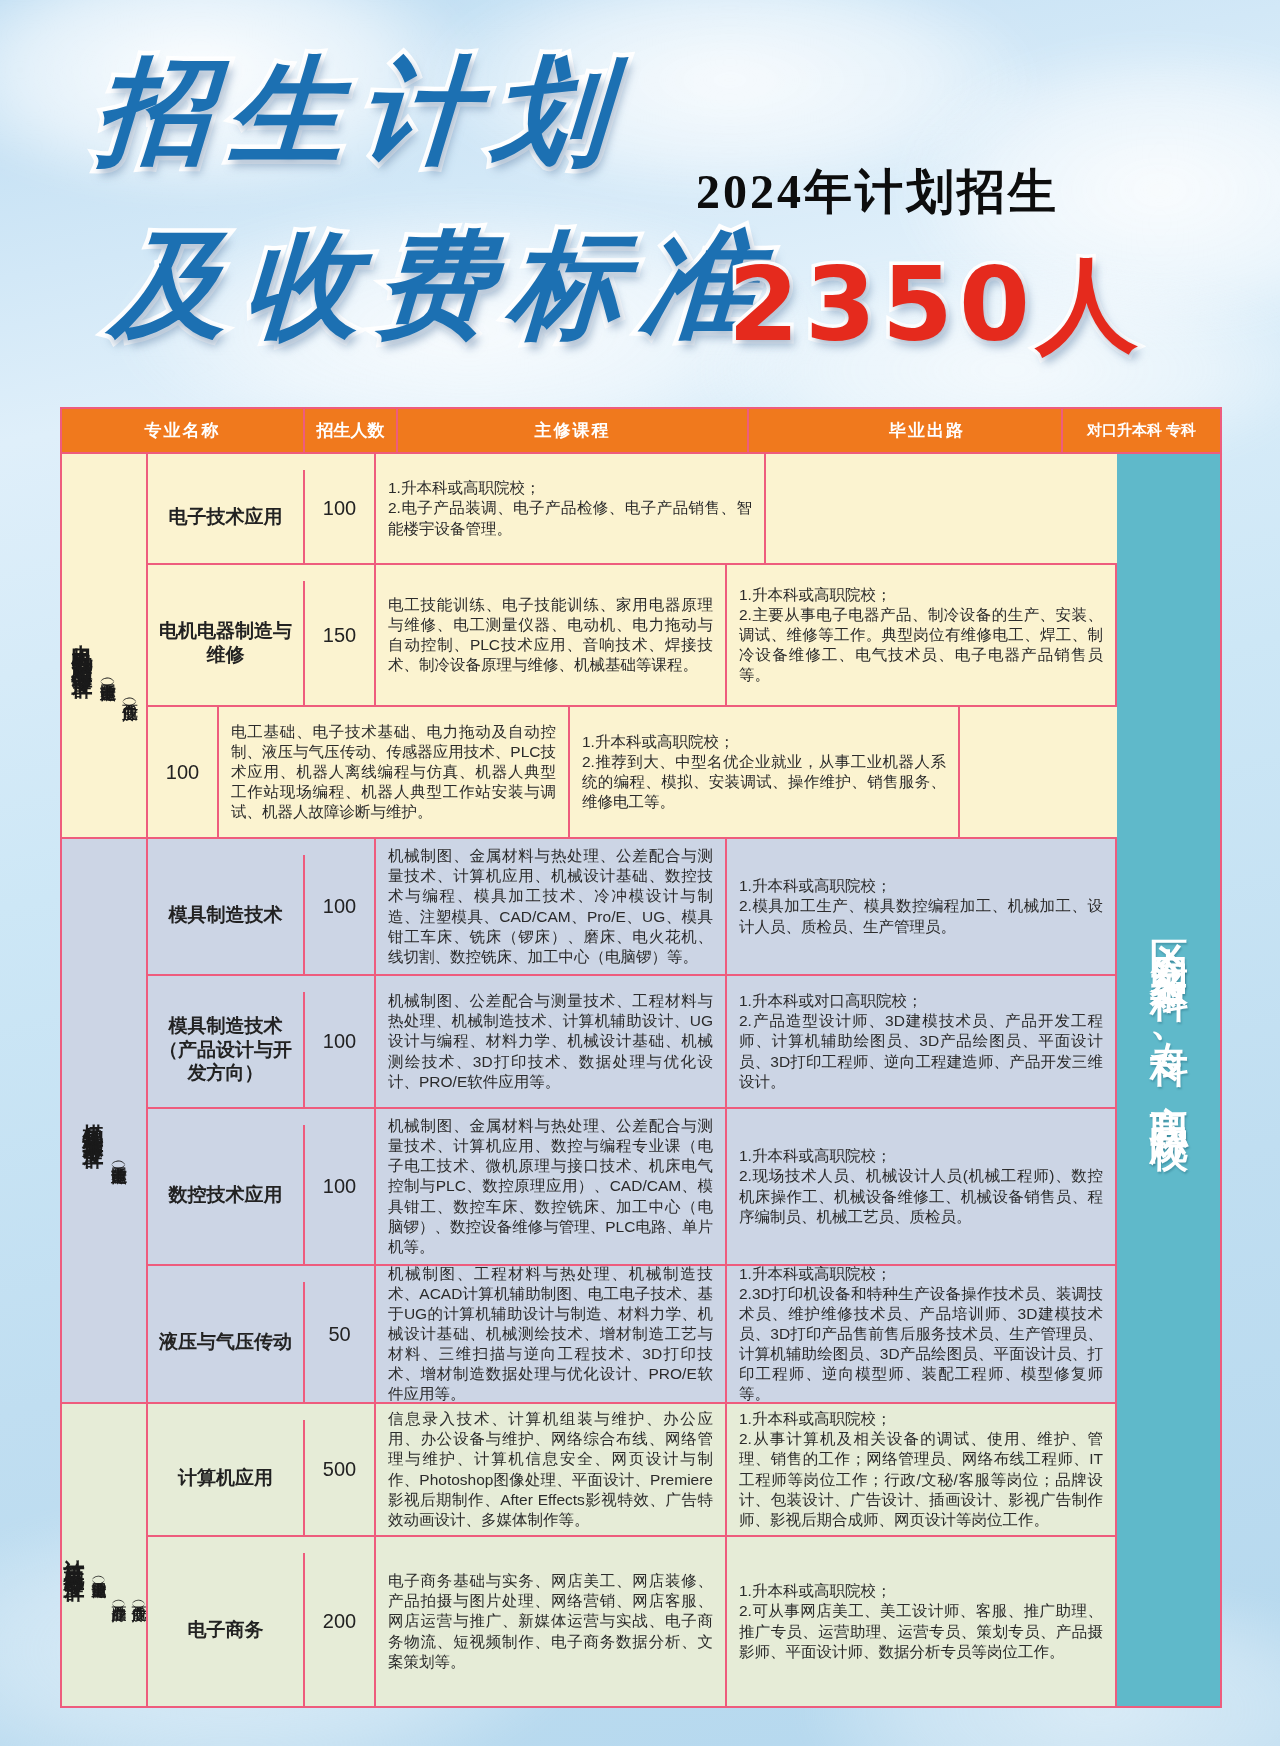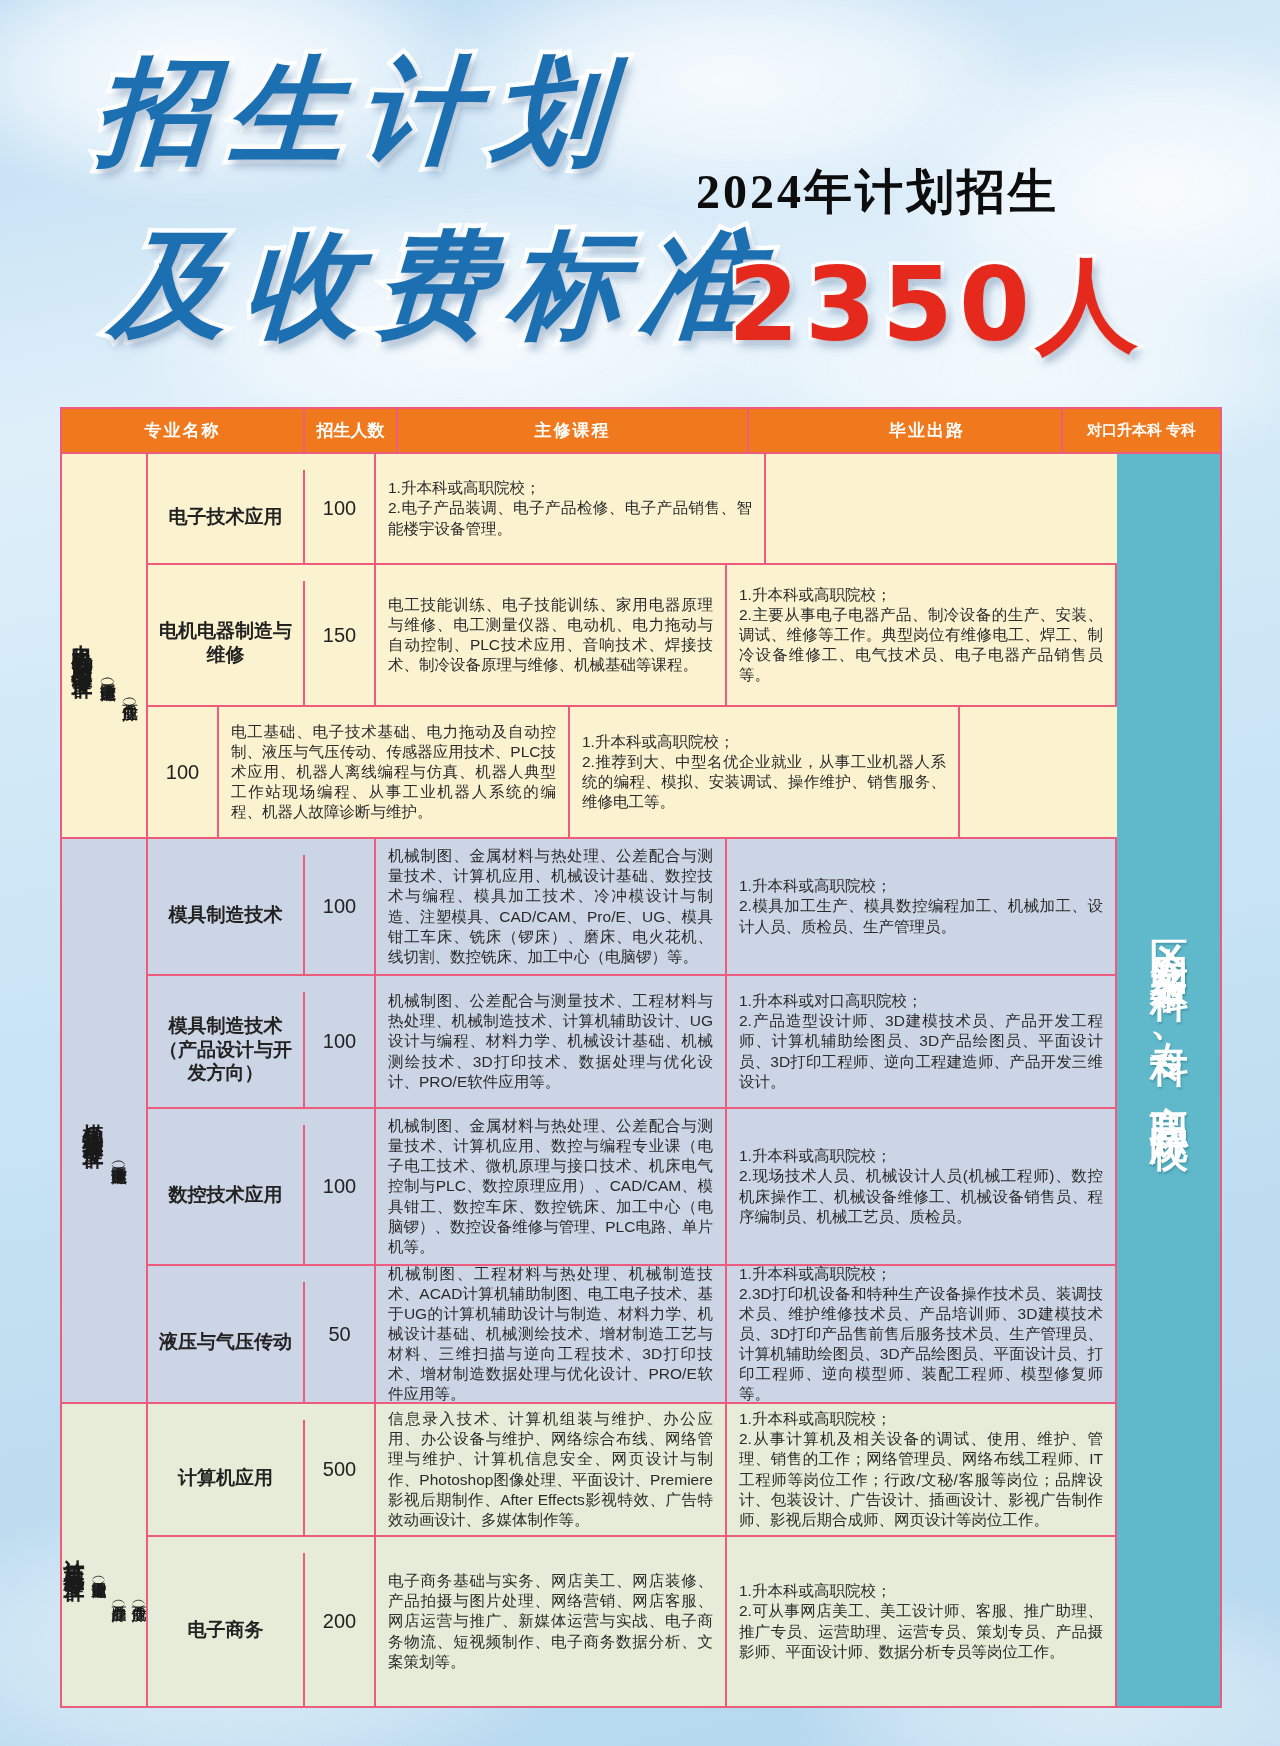--- a/index.html
+++ b/index.html
@@ -190,21 +190,21 @@
                 <div>电工技能训练、电子技能训练、家用电器原理与维修、电工测量仪器、电动机、电力拖动与自动控制、PLC技术应用、音响技术、焊接技术、制冷设备原理与维修、机械基础等课程。</div>
               </div>
             <div class="cell paths">
                 <div>1.升本科或高职院校；
 2.主要从事电子电器产品、制冷设备的生产、安装、调试、维修等工作。典型岗位有维修电工、焊工、制冷设备维修工、电气技术员、电子电器产品销售员等。</div>
               </div>
           </div>
           <div class="row" style="height:130px">
             <div class="cell count">100</div>
             <div class="cell courses">
-                <div>电工基础、电子技术基础、电力拖动及自动控制、液压与气压传动、传感器应用技术、PLC技术应用、机器人离线编程与仿真、机器人典型工作站现场编程、从事工业机器人系统的编程、机器人故障诊断与维护。</div>
+                <div>电工基础、电子技术基础、电力拖动及自动控制、液压与气压传动、传感器应用技术、PLC技术应用、机器人离线编程与仿真、机器人典型工作站现场编程、机器人典型工作站安装与调试、机器人故障诊断与维护。</div>
               </div>
             <div class="cell paths">
                 <div>1.升本科或高职院校；
 2.推荐到大、中型名优企业就业，从事工业机器人系统的编程、模拟、安装调试、操作维护、销售服务、维修电工等。</div>
               </div>
           </div>
         </div>
       </section>
 
       <section class="group g2">

